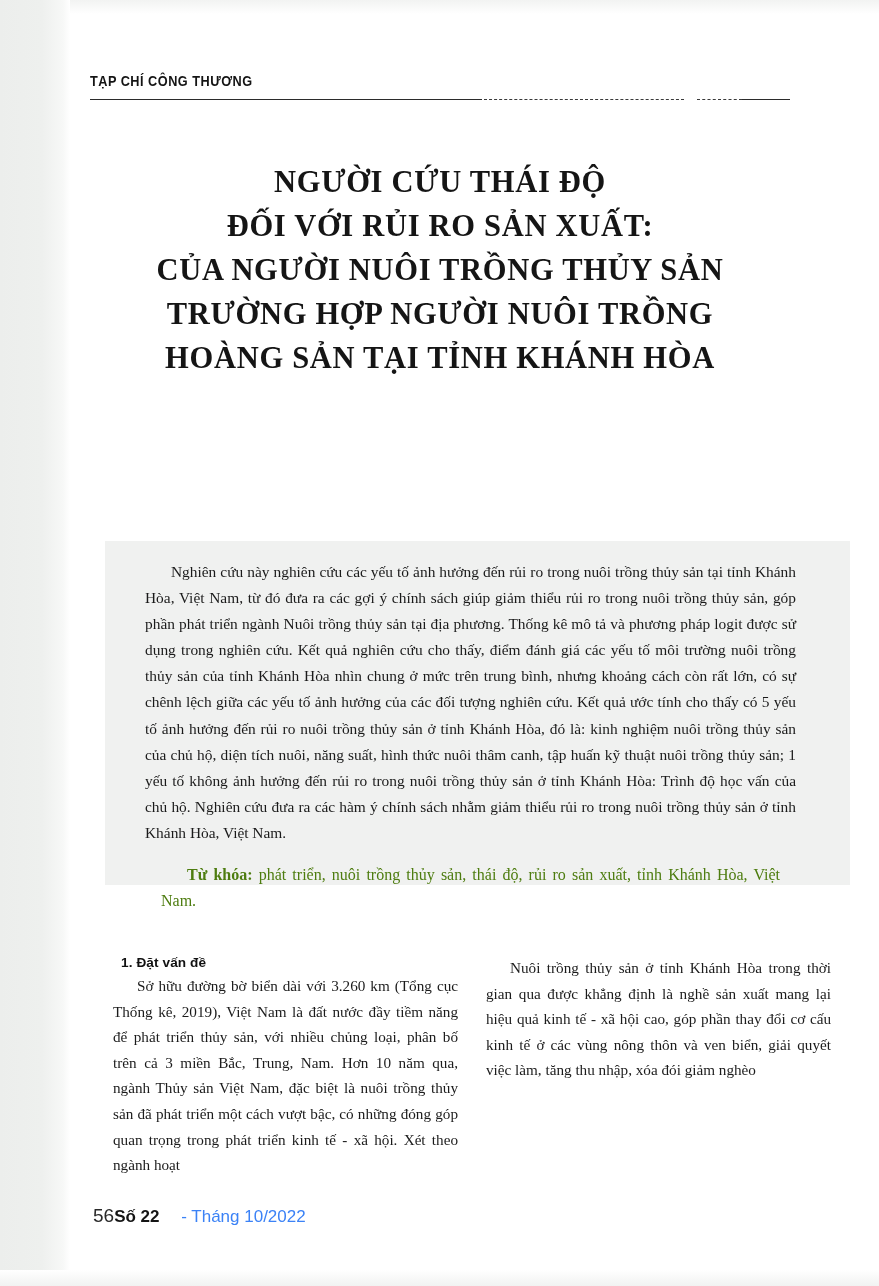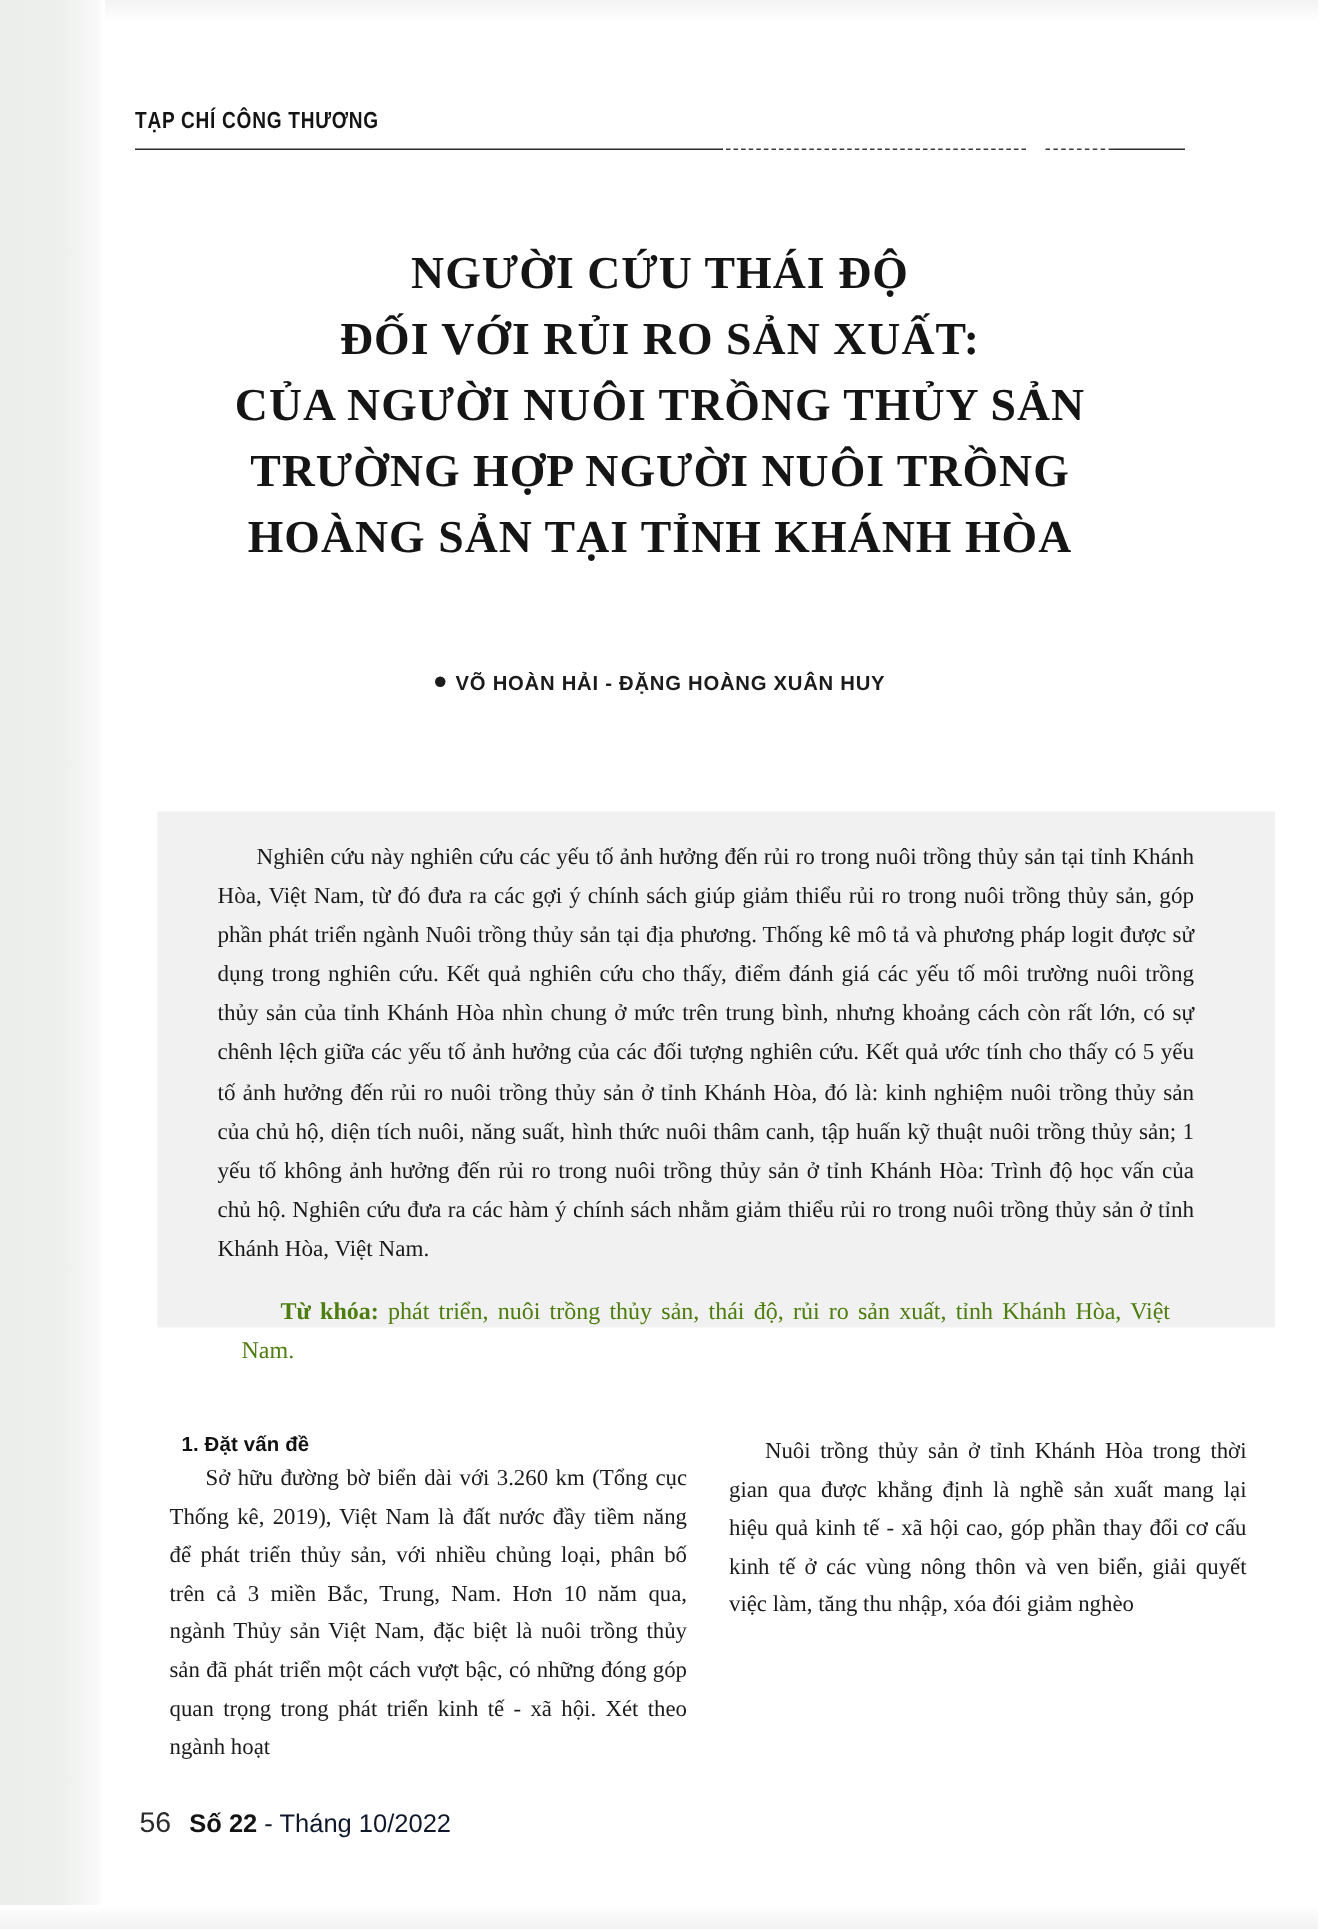--- a/index.html
+++ b/index.html
@@ -195,28 +195,29 @@
     left: 93px;
     top: 1205px;
     font-family: "Liberation Sans", "DejaVu Sans", sans-serif;
     font-size: 17px;
     color: #2a2a2a;
     white-space: nowrap;
   }
   .footer .page-num {
     font-size: 19px;
     color: #2a2a2a;
-    margin-right: 12px;
+    margin-right: 0;
   }
   .footer .issue {
     font-weight: bold;
     color: #141414;
   }
   .footer .issue-rest {
-    color: #0f172a;
+    color: #3b82f6;
+    margin-left: 17px;
   }
 </style>
 </head>
 <body>
 
 <div class="page">
 
   <div class="scan-edge-top"></div>
   <div class="scan-edge-left"></div>
   <div class="scan-edge-bottom"></div>
@@ -230,23 +231,20 @@
   </div>
 
   <div class="title-block">
     <div class="title-line">NGƯỜI CỨU THÁI ĐỘ</div>
     <div class="title-line">ĐỐI VỚI RỦI RO SẢN XUẤT:</div>
     <div class="title-line">CỦA NGƯỜI NUÔI TRỒNG THỦY SẢN</div>
     <div class="title-line">TRƯỜNG HỢP NGƯỜI NUÔI TRỒNG</div>
     <div class="title-line">HOÀNG SẢN TẠI TỈNH KHÁNH HÒA</div>
   </div>
 
-  <div class="authors">
-    <span class="bullet"></span><span>VÕ HOÀN HẢI - ĐẶNG HOÀNG XUÂN HUY</span>
-  </div>
 
   <div class="abstract-box">
     <div class="abstract-inner">
       <p class="abstract-text">Nghiên cứu này nghiên cứu các yếu tố ảnh hưởng đến rủi ro trong nuôi trồng thủy sản tại tỉnh Khánh Hòa, Việt Nam, từ đó đưa ra các gợi ý chính sách giúp giảm thiểu rủi ro trong nuôi trồng thủy sản, góp phần phát triển ngành Nuôi trồng thủy sản tại địa phương. Thống kê mô tả và phương pháp logit được sử dụng trong nghiên cứu. Kết quả nghiên cứu cho thấy, điểm đánh giá các yếu tố môi trường nuôi trồng thủy sản của tỉnh Khánh Hòa nhìn chung ở mức trên trung bình, nhưng khoảng cách còn rất lớn, có sự chênh lệch giữa các yếu tố ảnh hưởng của các đối tượng nghiên cứu. Kết quả ước tính cho thấy có 5 yếu tố ảnh hưởng đến rủi ro nuôi trồng thủy sản ở tỉnh Khánh Hòa, đó là: kinh nghiệm nuôi trồng thủy sản của chủ hộ, diện tích nuôi, năng suất, hình thức nuôi thâm canh, tập huấn kỹ thuật nuôi trồng thủy sản; 1 yếu tố không ảnh hưởng đến rủi ro trong nuôi trồng thủy sản ở tỉnh Khánh Hòa: Trình độ học vấn của chủ hộ. Nghiên cứu đưa ra các hàm ý chính sách nhằm giảm thiểu rủi ro trong nuôi trồng thủy sản ở tỉnh Khánh Hòa, Việt Nam.</p>
       <p class="keywords"><b>Từ khóa:</b><span> phát triển, nuôi trồng thủy sản, thái độ, rủi ro sản xuất, tỉnh Khánh Hòa, Việt Nam.</span></p>
     </div>
   </div>
 
   <div class="columns">
     <div class="col col-left">

